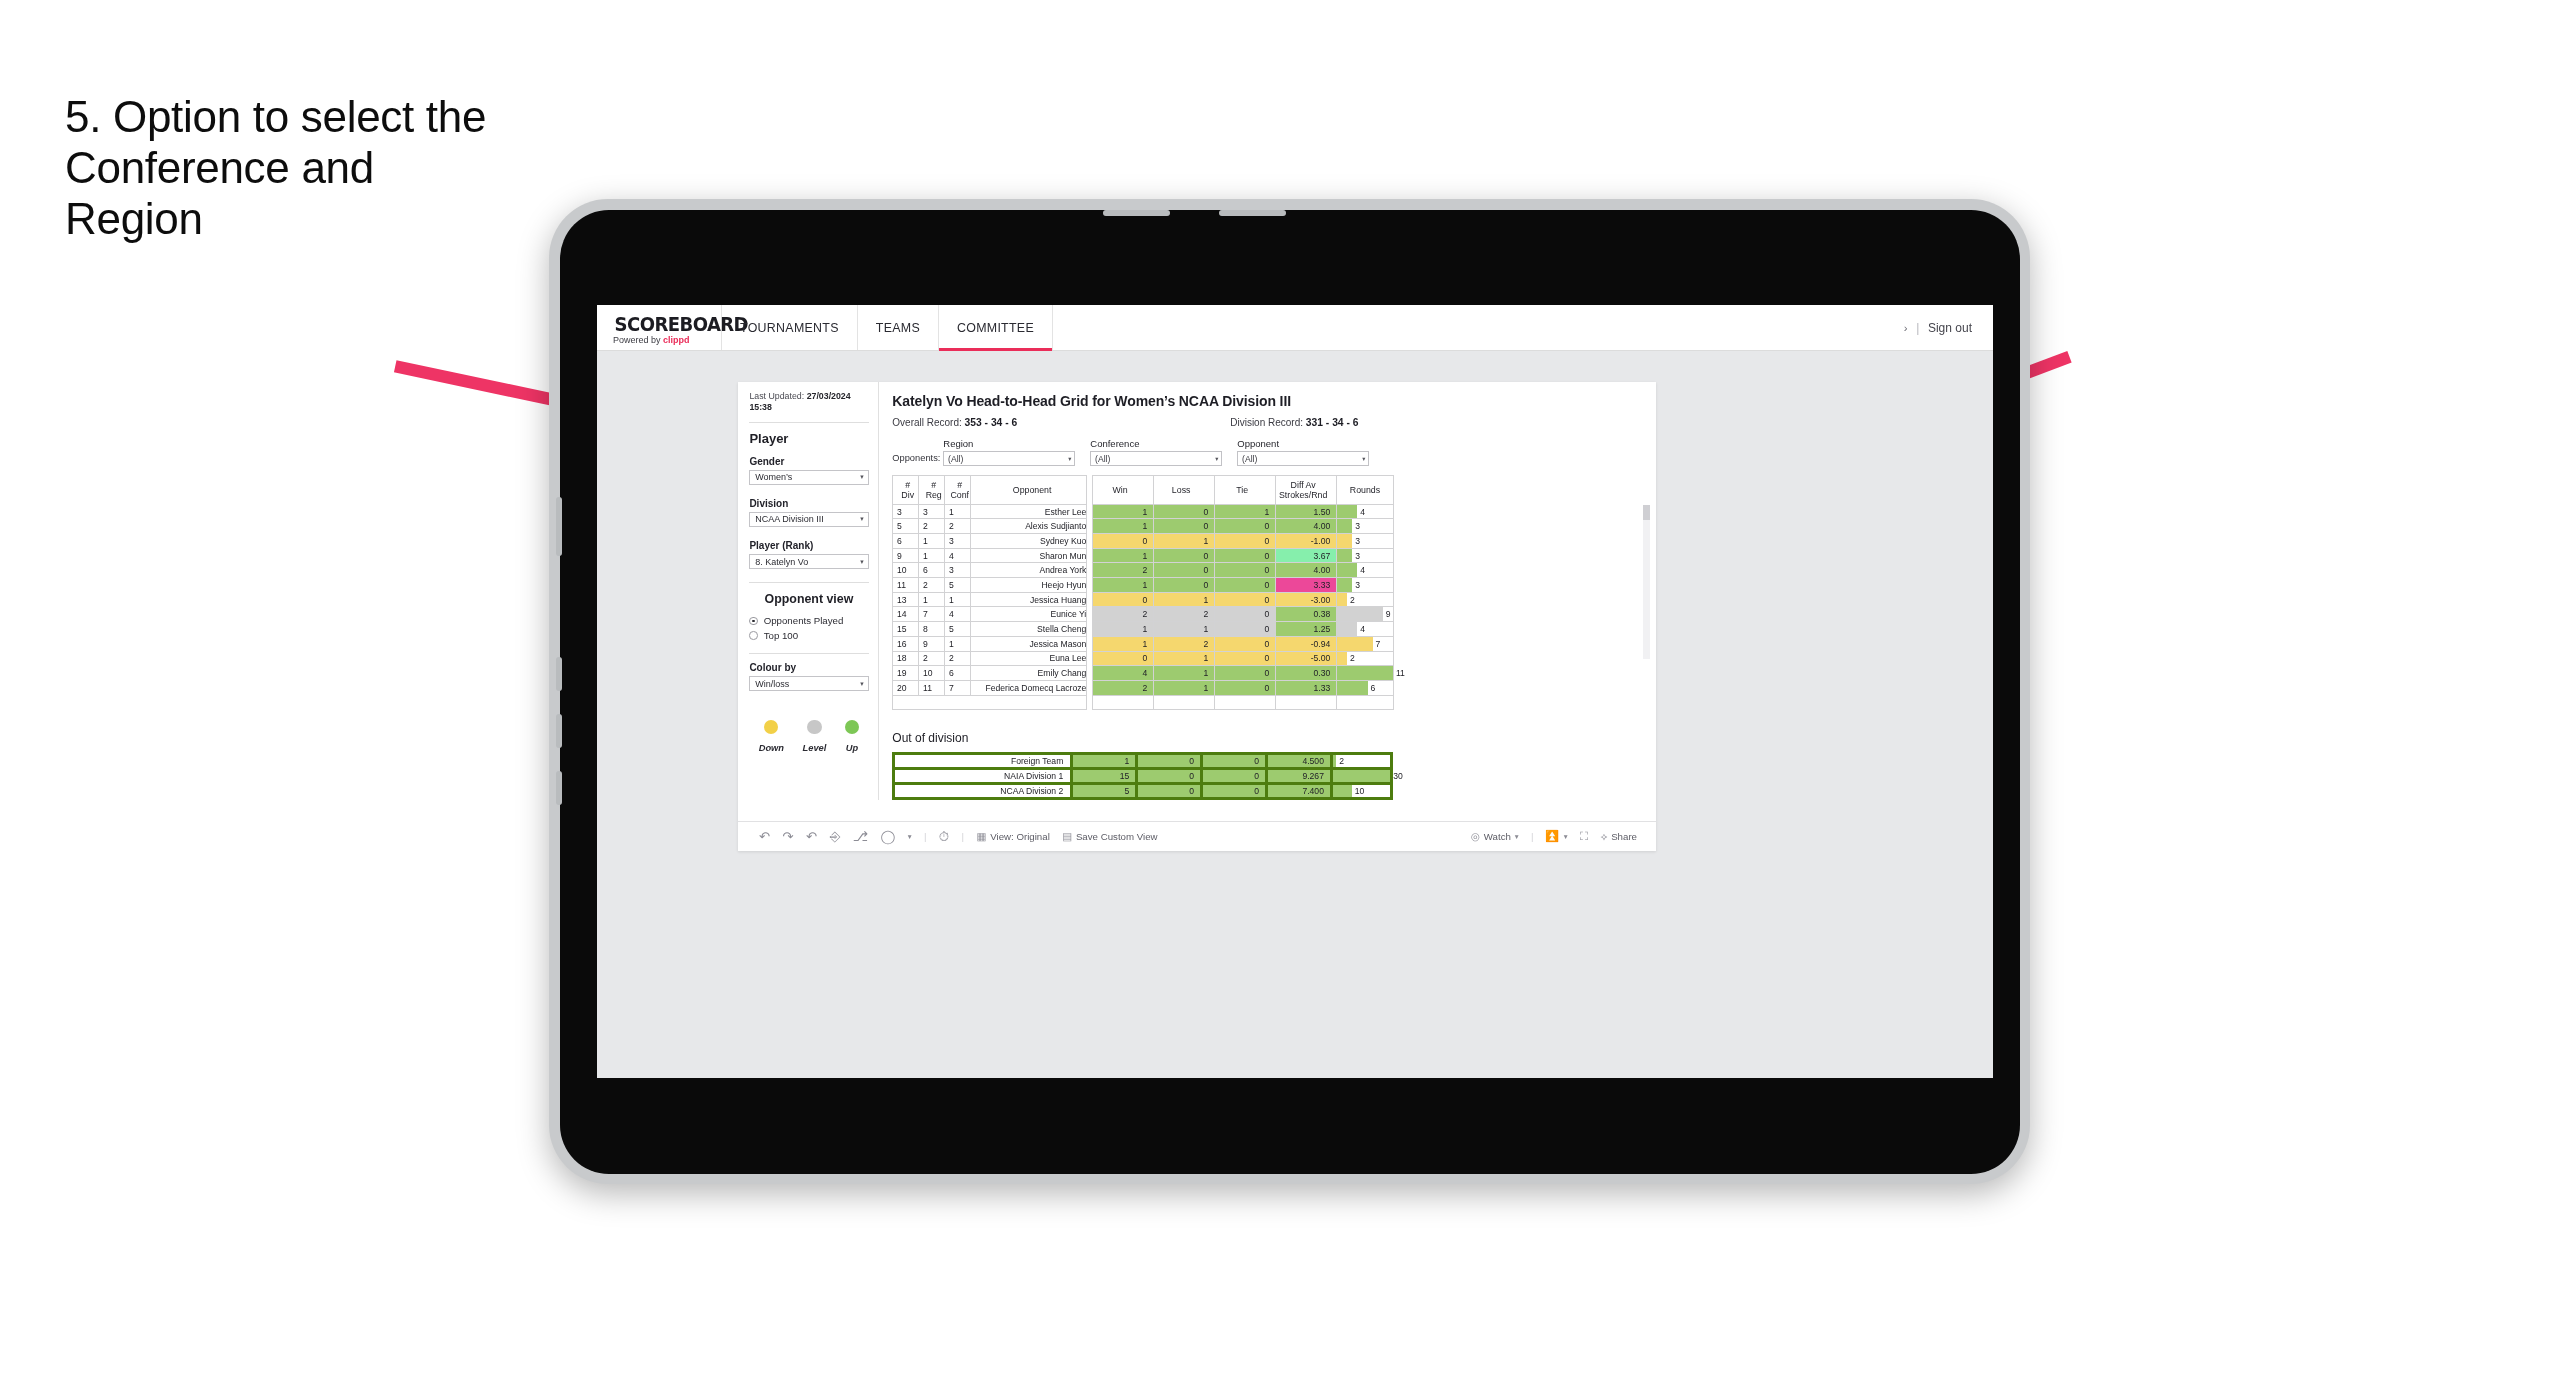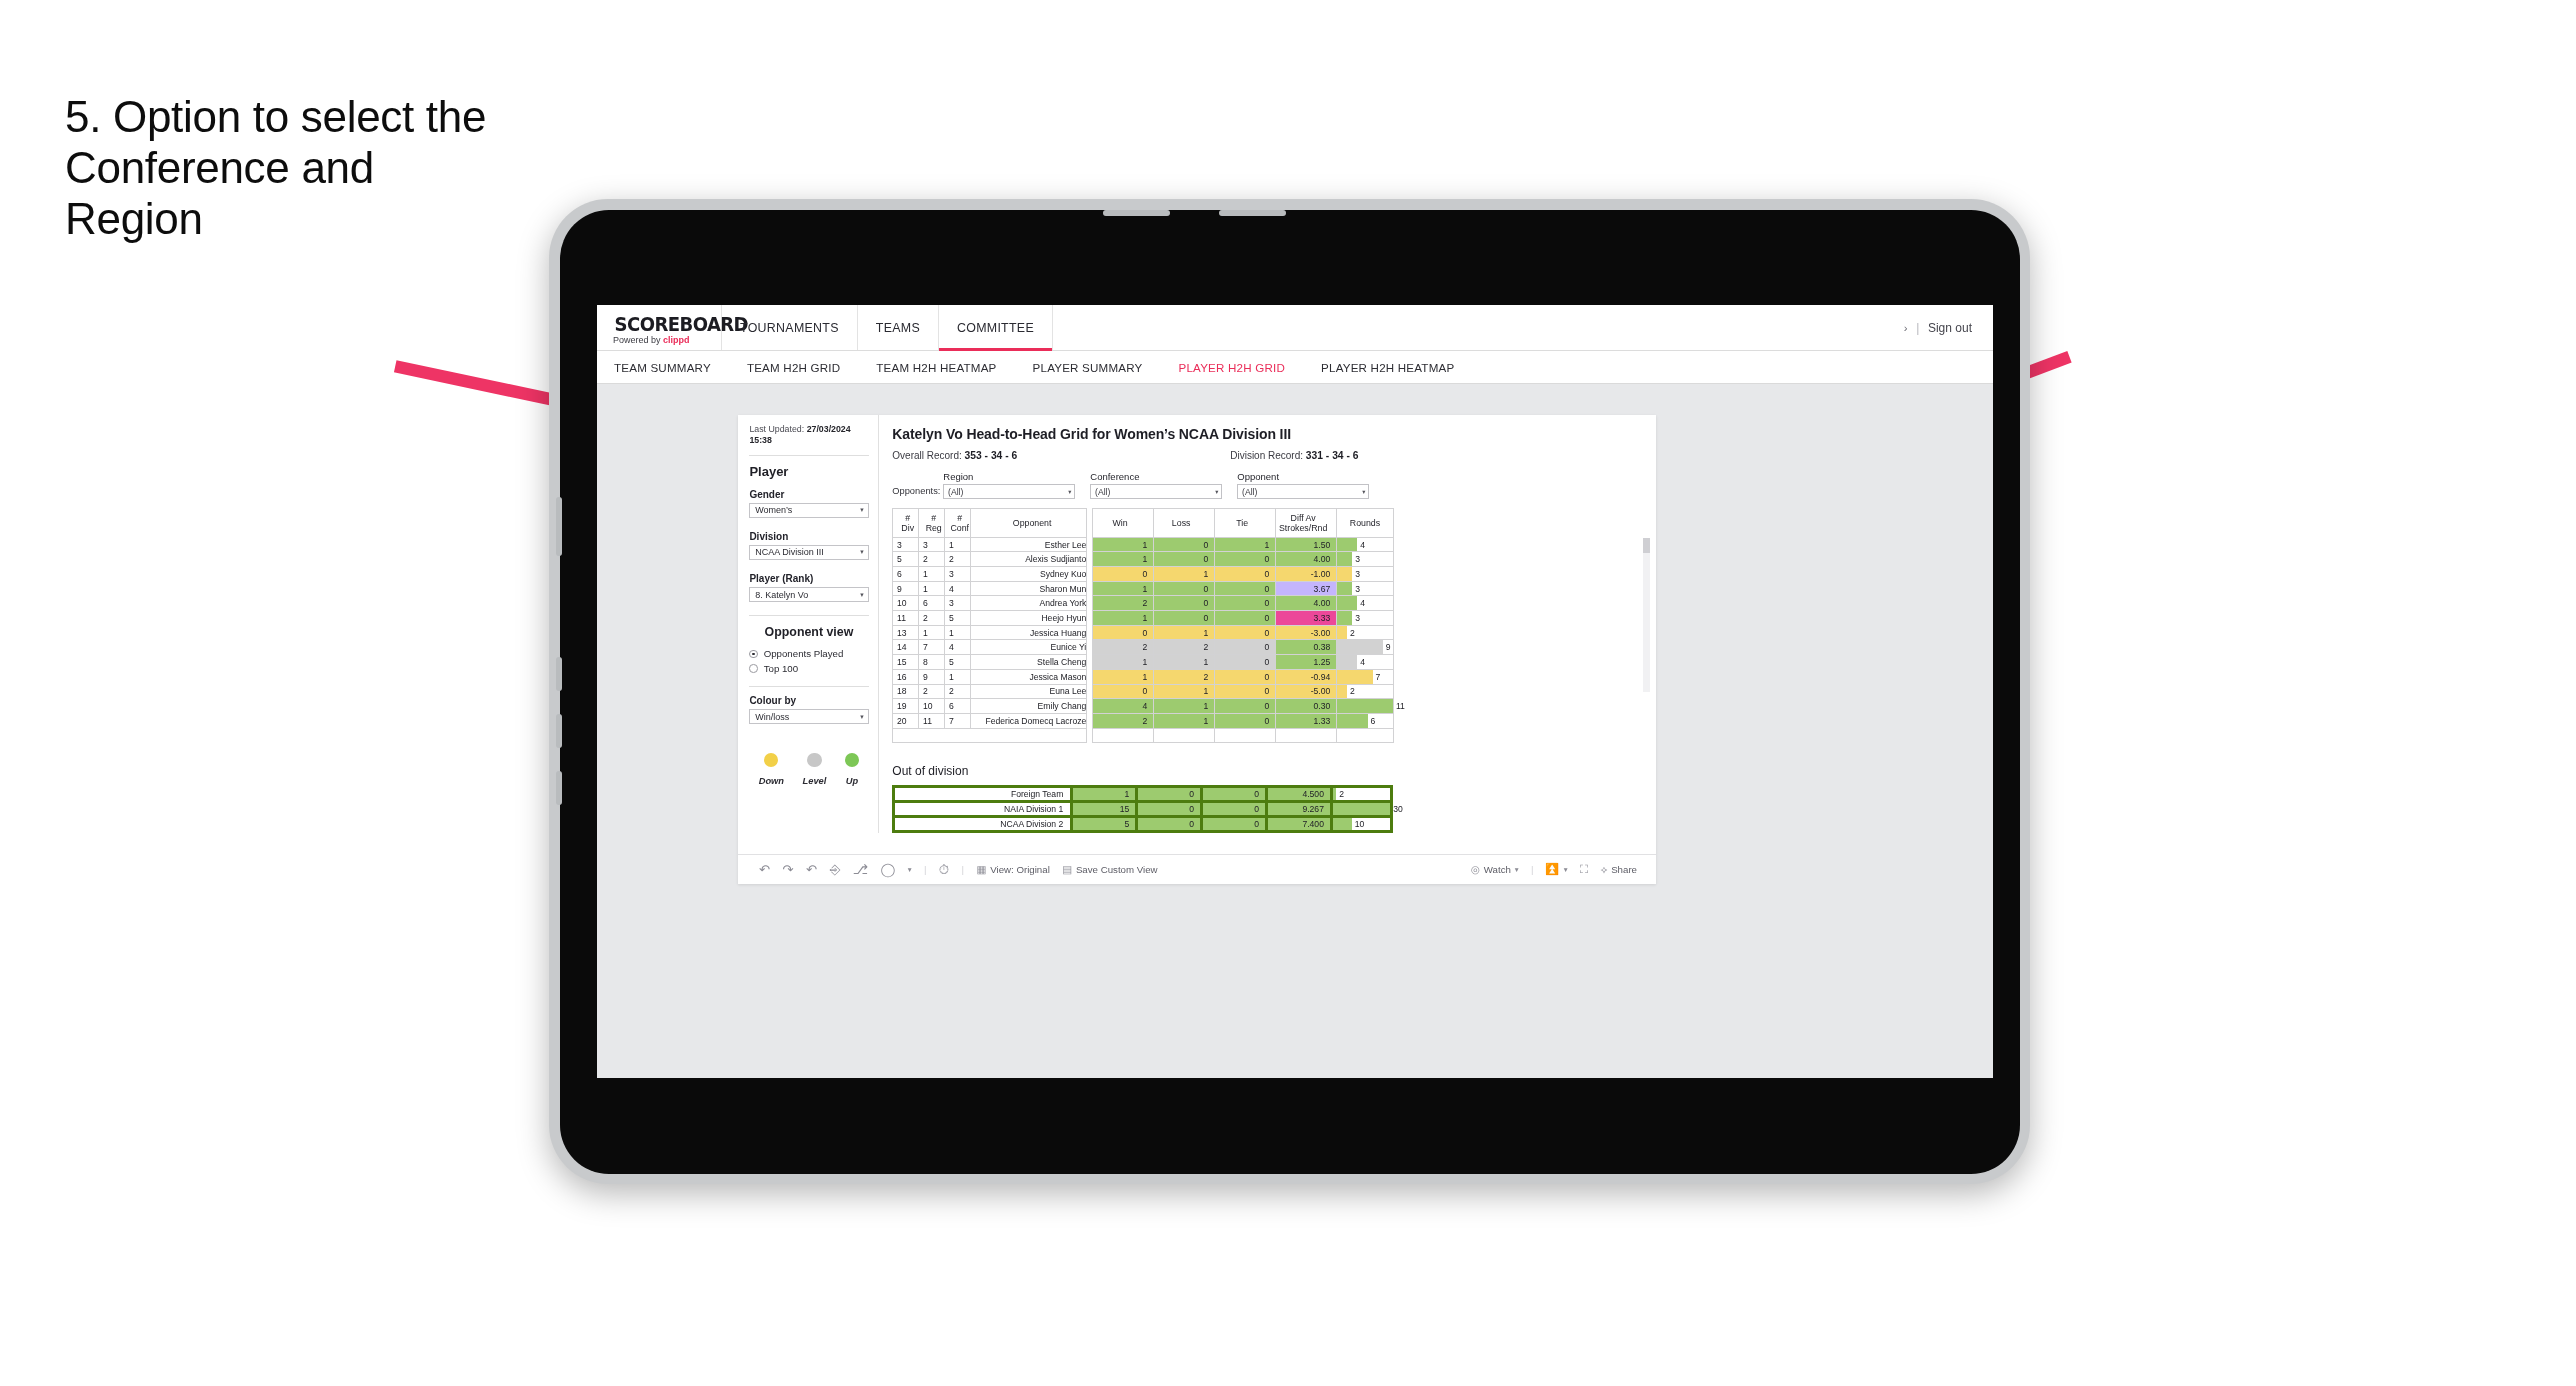--- a/index.html
+++ b/index.html
@@ -245,28 +245,20 @@
           <span>COMMITTEE</span>
         </div>
       <div id="topnav-spacer"></div>
       <div id="topnav-right">
         <span id="chev">›</span>
         <span class="sep">|</span>
         <span>Sign out</span>
       </div>
     </div>
 
-    <div id="subnav">
-      <span class="sub-item">TEAM SUMMARY</span>
-      <span class="sub-item">TEAM H2H GRID</span>
-      <span class="sub-item">TEAM H2H HEATMAP</span>
-      <span class="sub-item">PLAYER SUMMARY</span>
-      <span class="sub-item active">PLAYER H2H GRID</span>
-      <span class="sub-item">PLAYER H2H HEATMAP</span>
-    </div>
 
     <div id="wb-wrap">
     <div id="workbook">
       <div id="wb-body">
 
         <div id="sidebar">
           <div class="side-updated">
             <span>Last Updated:</span>
             <b>27/03/2024</b><br>
             <b>15:38</b>
@@ -454,21 +446,21 @@
                     </tr>
                     <tr>
                       <td class="c-div">9</td>
                       <td class="c-reg">1</td>
                       <td class="c-conf">4</td>
                       <td class="c-opp">Sharon Mun</td>
                       <td class="sep-col"></td>
                       <td class="c-num" style="background:#9dcb6f">1</td>
                       <td class="c-num" style="background:#9dcb6f">0</td>
                       <td class="c-num" style="background:#9dcb6f">0</td>
-                      <td class="c-num" style="background:#c4b5fd">3.67</td>
+                      <td class="c-num" style="background:#86efac">3.67</td>
                       <td class="c-rnd">
                         <div class="rnd-bar" style="width:27.27272727272727%;background:#9dcb6f"></div>
                         <div class="rnd-val" style="margin-left:27.27272727272727%">3</div>
                       </td>
                     </tr>
                     <tr>
                       <td class="c-div">10</td>
                       <td class="c-reg">6</td>
                       <td class="c-conf">3</td>
                       <td class="c-opp">Andrea York</td>

